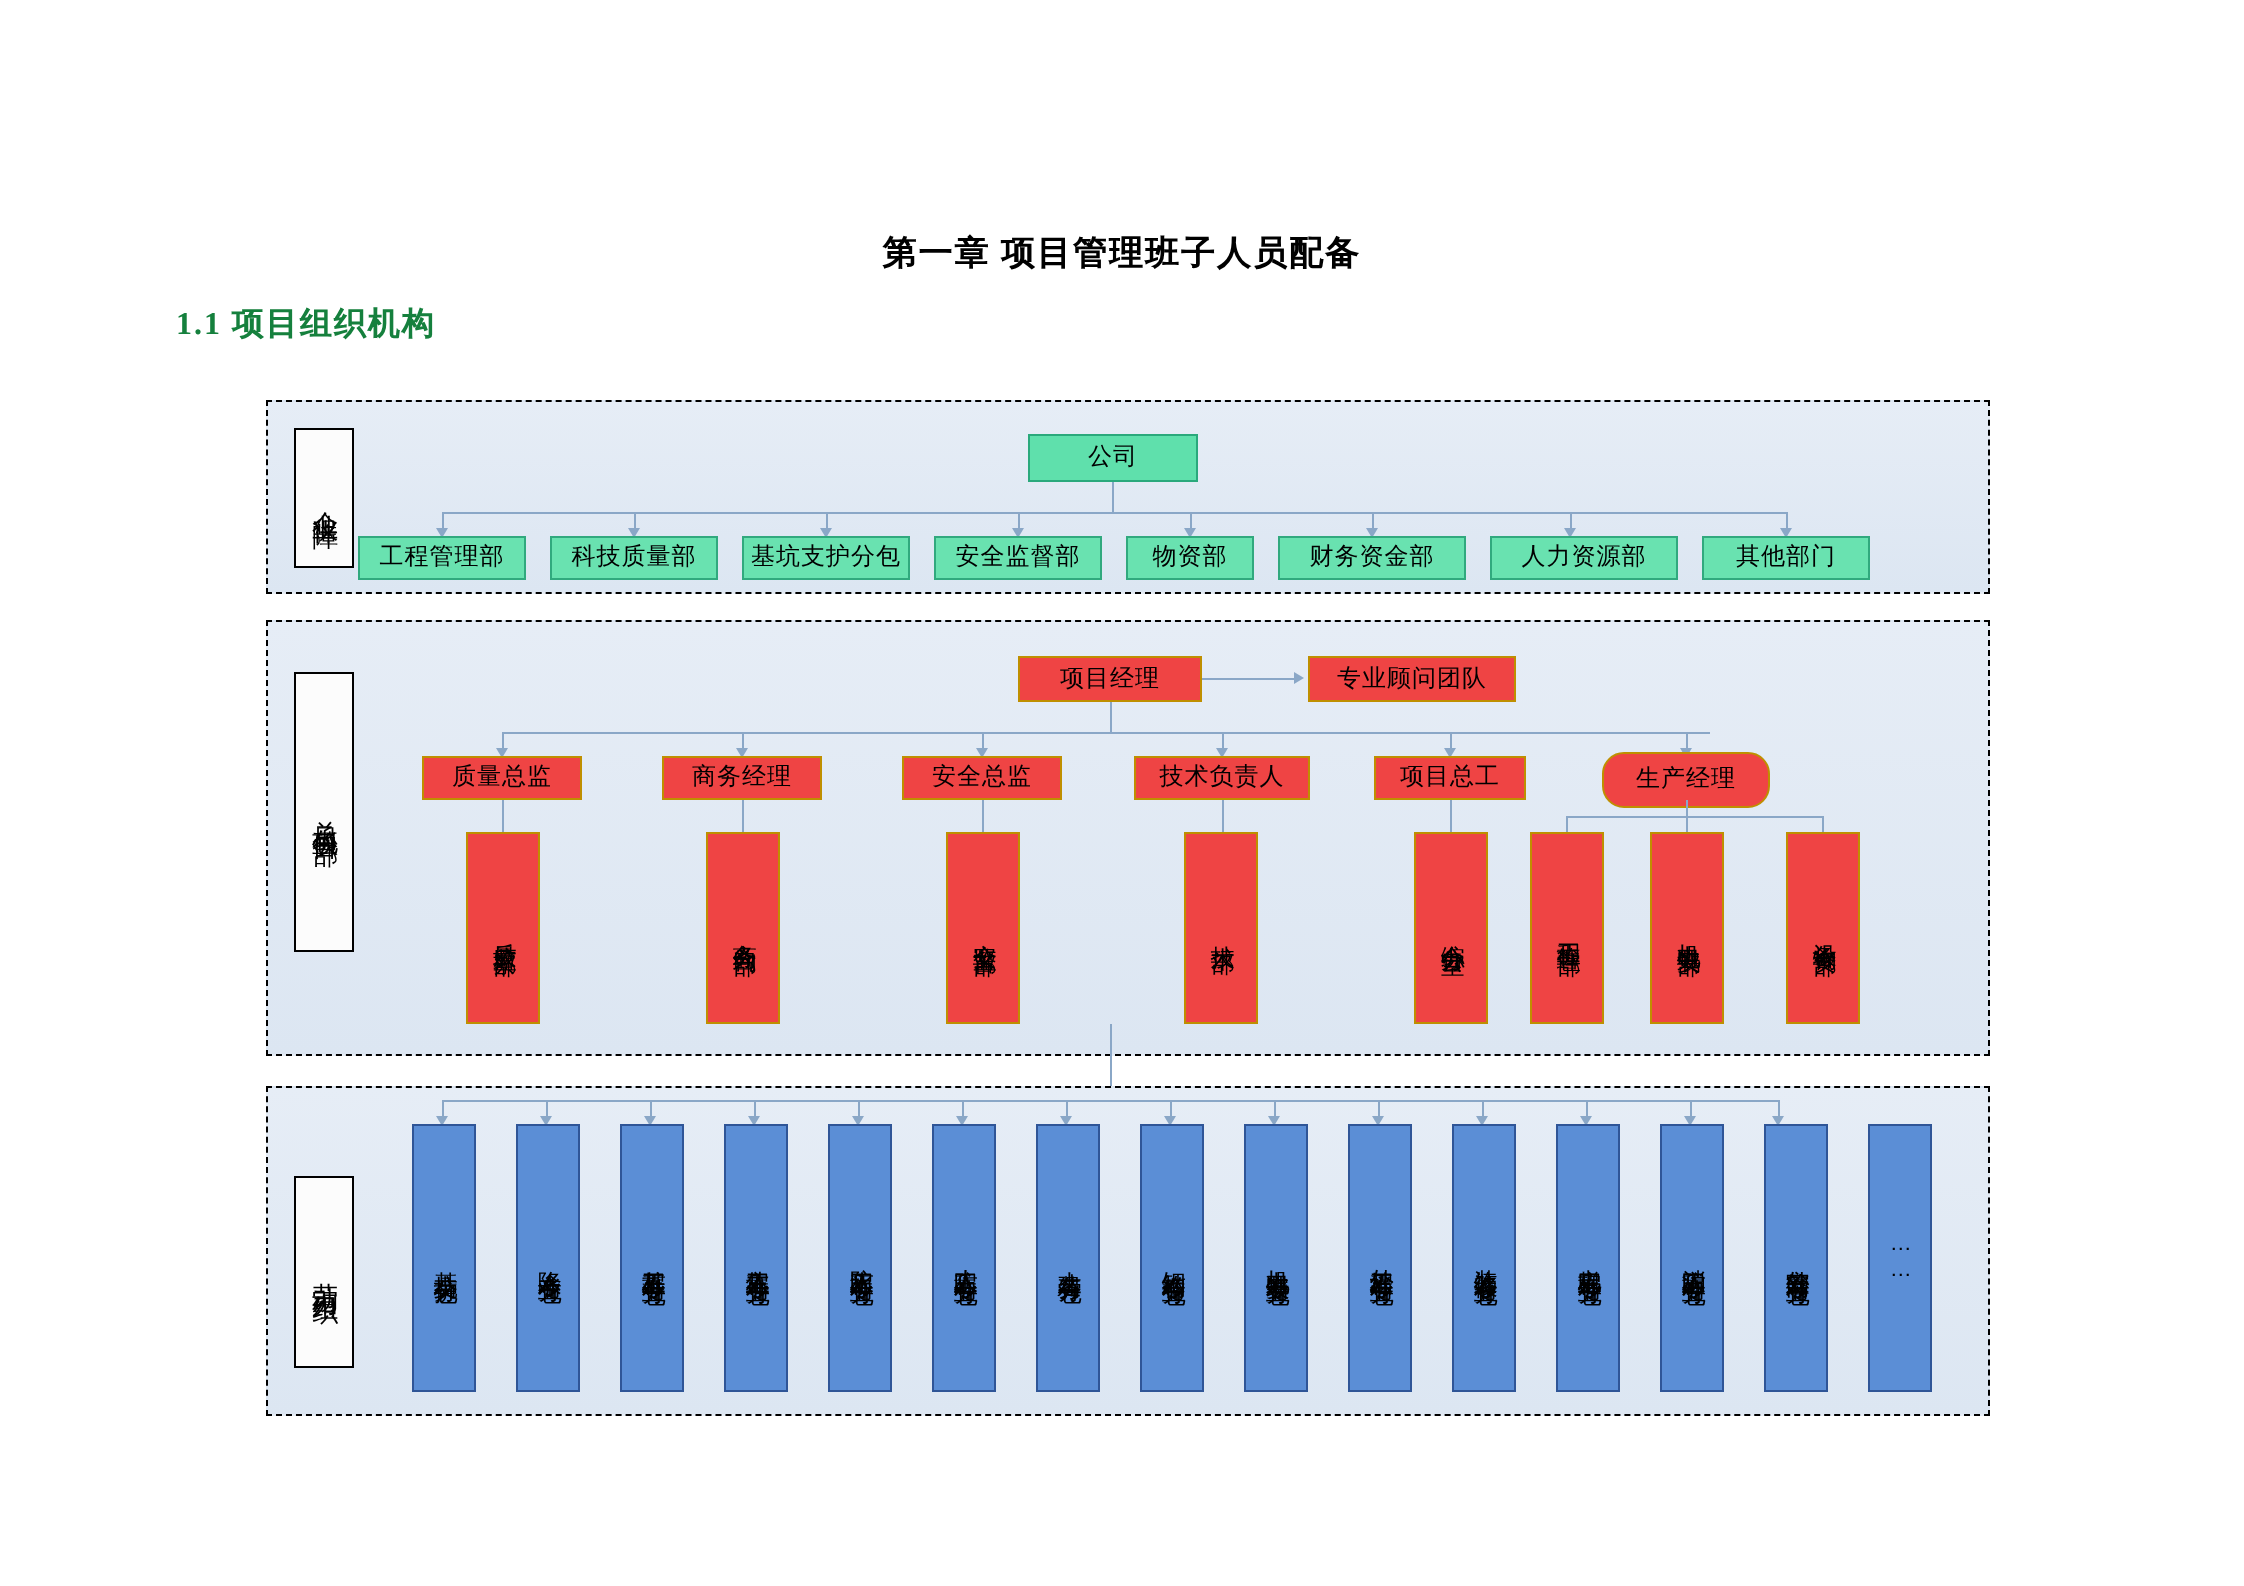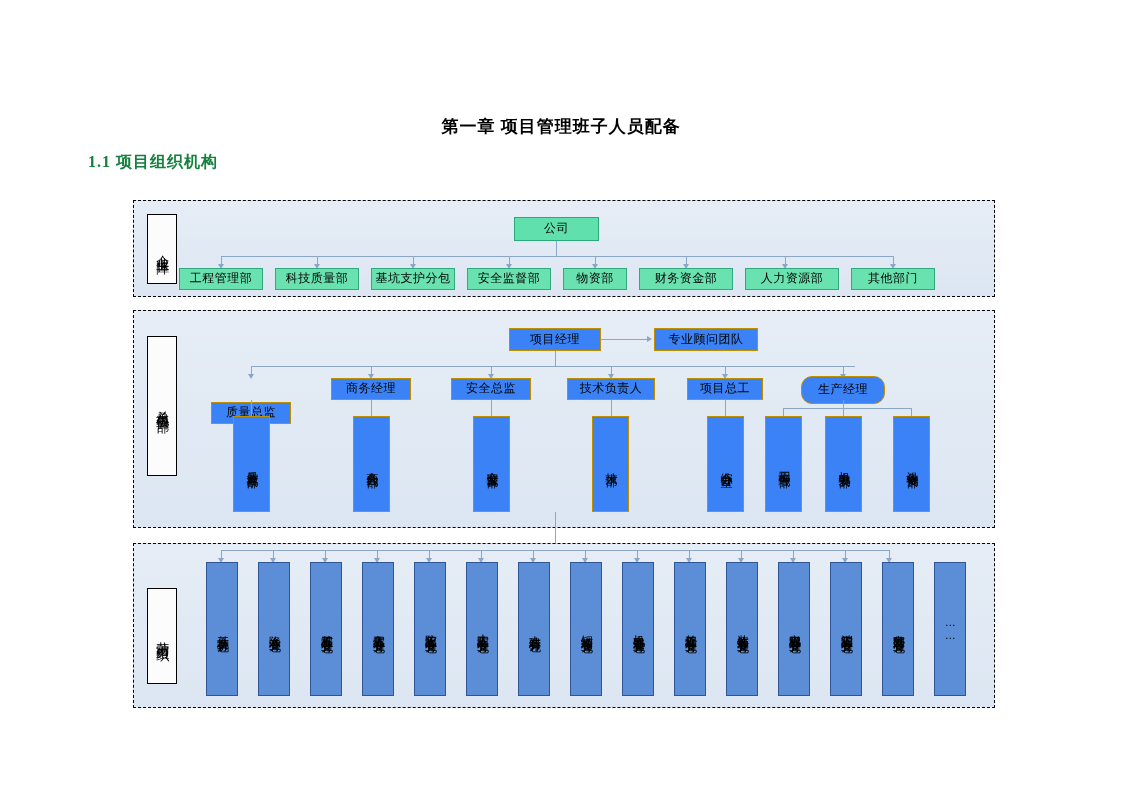--- a/index.html
+++ b/index.html
@@ -96,21 +96,21 @@
   }
   .node.green {
     background: #5fe0ac;
     border-color: #2aa97c;
   }
   .node.green2 {
     background: #69e2b0;
     border-color: #31a97e;
   }
   .node.orange {
-    background: #3b82f6;
+    background: #ef4444;
     border-color: #bf8f00;
   }
   .node.blue {
     background: #5b8ed6;
     border-color: #2f5597;
     color: #000;
   }
   .node.vert {
     writing-mode: vertical-rl;
     text-orientation: upright;
@@ -230,21 +230,21 @@
     <div class="arrow-down" style="left:235px; top:174px;"></div>
     <div class="line v" style="left:358px; top:166px; height:10px;"></div>
     <div class="arrow-down" style="left:355px; top:174px;"></div>
     <div class="line v" style="left:478px; top:166px; height:10px;"></div>
     <div class="arrow-down" style="left:475px; top:174px;"></div>
     <div class="line v" style="left:592px; top:166px; height:10px;"></div>
     <div class="arrow-down" style="left:589px; top:174px;"></div>
     <div class="line v" style="left:710px; top:166px; height:10px;"></div>
     <div class="arrow-down" style="left:707px; top:174px;"></div>
 
-    <div class="node orange" style="left:78px;  top:178px; width:80px; height:22px;margin-top:24px;">质量总监</div>
+    <div class="node orange" style="left:78px;  top:178px; width:80px; height:22px;">质量总监</div>
     <div class="node orange" style="left:198px; top:178px; width:80px; height:22px;">商务经理</div>
     <div class="node orange" style="left:318px; top:178px; width:80px; height:22px;">安全总监</div>
     <div class="node orange" style="left:434px; top:178px; width:88px; height:22px;">技术负责人</div>
     <div class="node orange" style="left:554px; top:178px; width:76px; height:22px;">项目总工</div>
     <div class="node orange" style="left:668px; top:176px; width:84px; height:28px;border-radius:11px;">生产经理</div>
 
     <div class="line v" style="left:118px; top:200px; height:16px;"></div>
     <div class="line v" style="left:238px; top:200px; height:16px;"></div>
     <div class="line v" style="left:358px; top:200px; height:16px;"></div>
     <div class="line v" style="left:478px; top:200px; height:16px;"></div>

